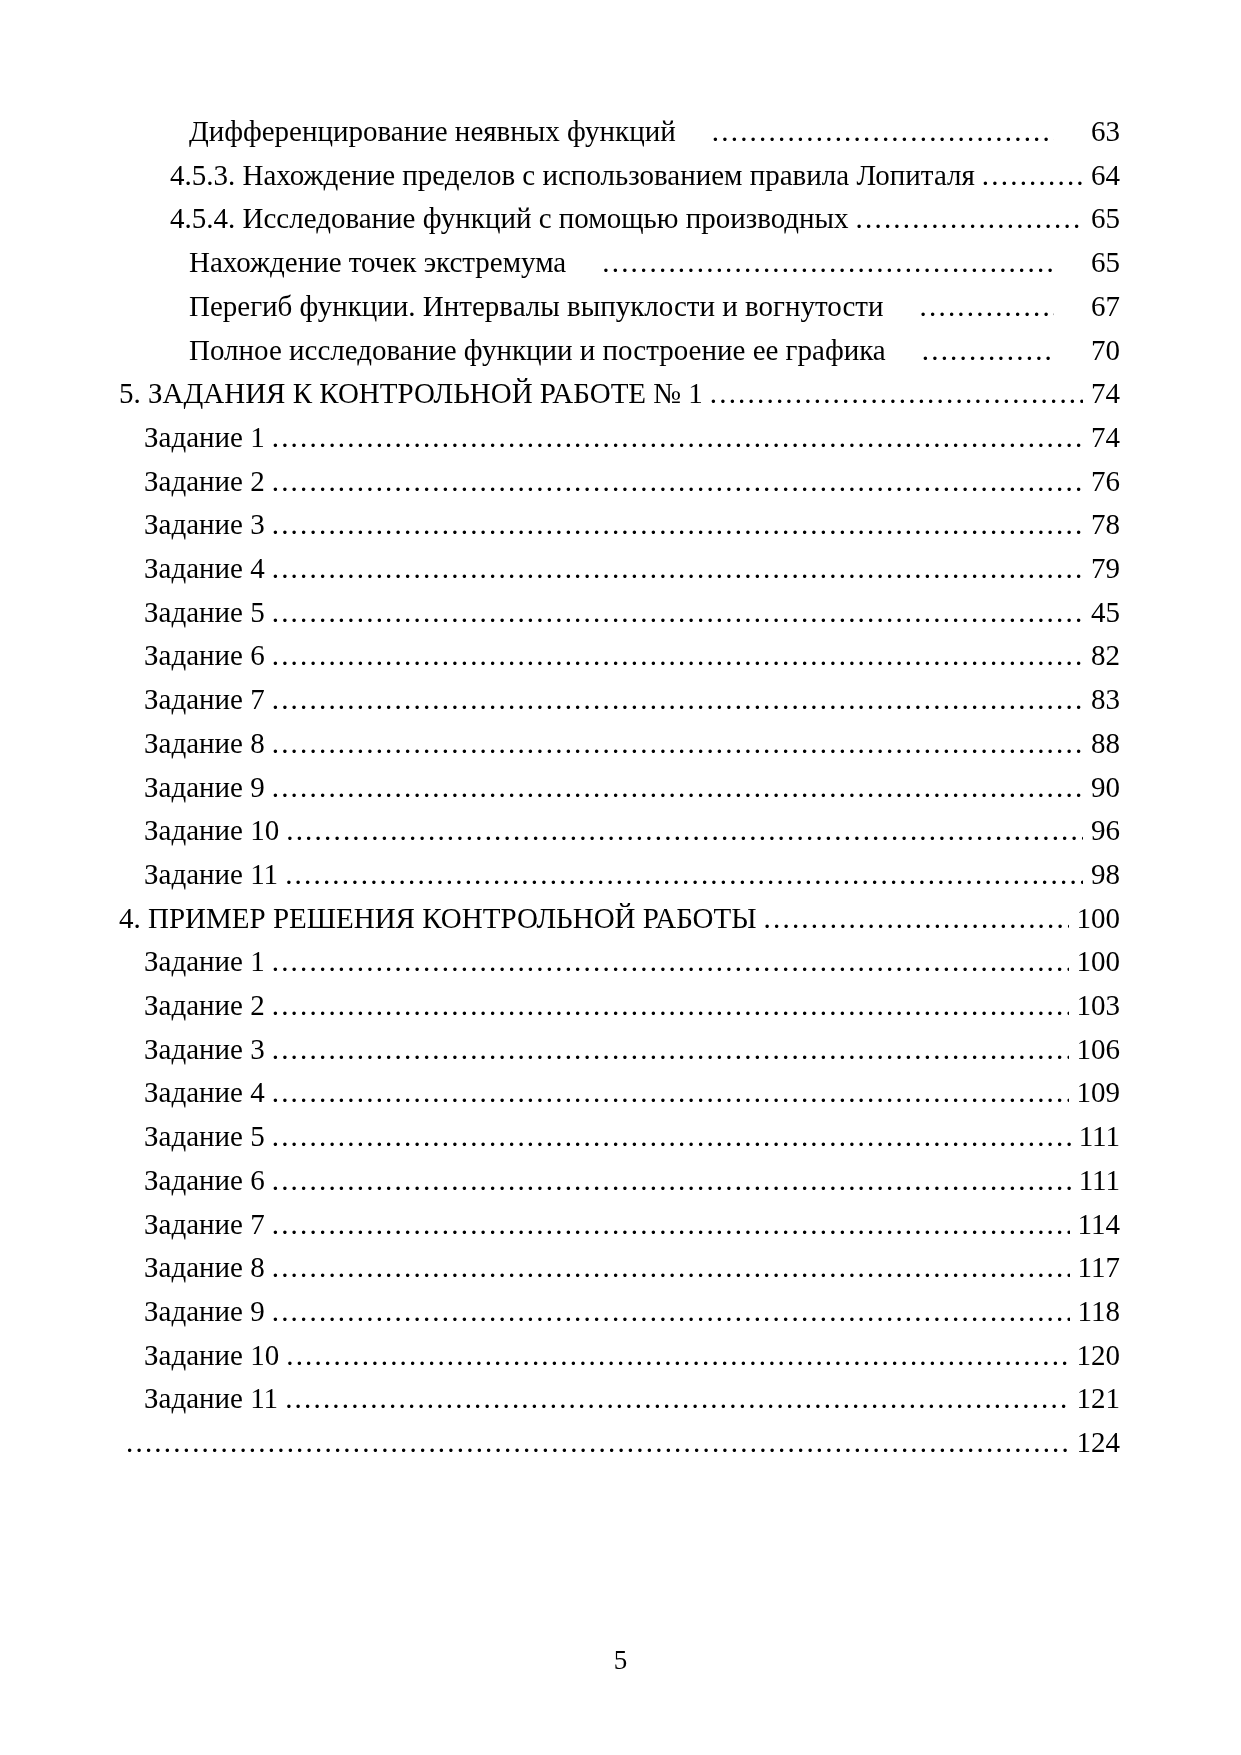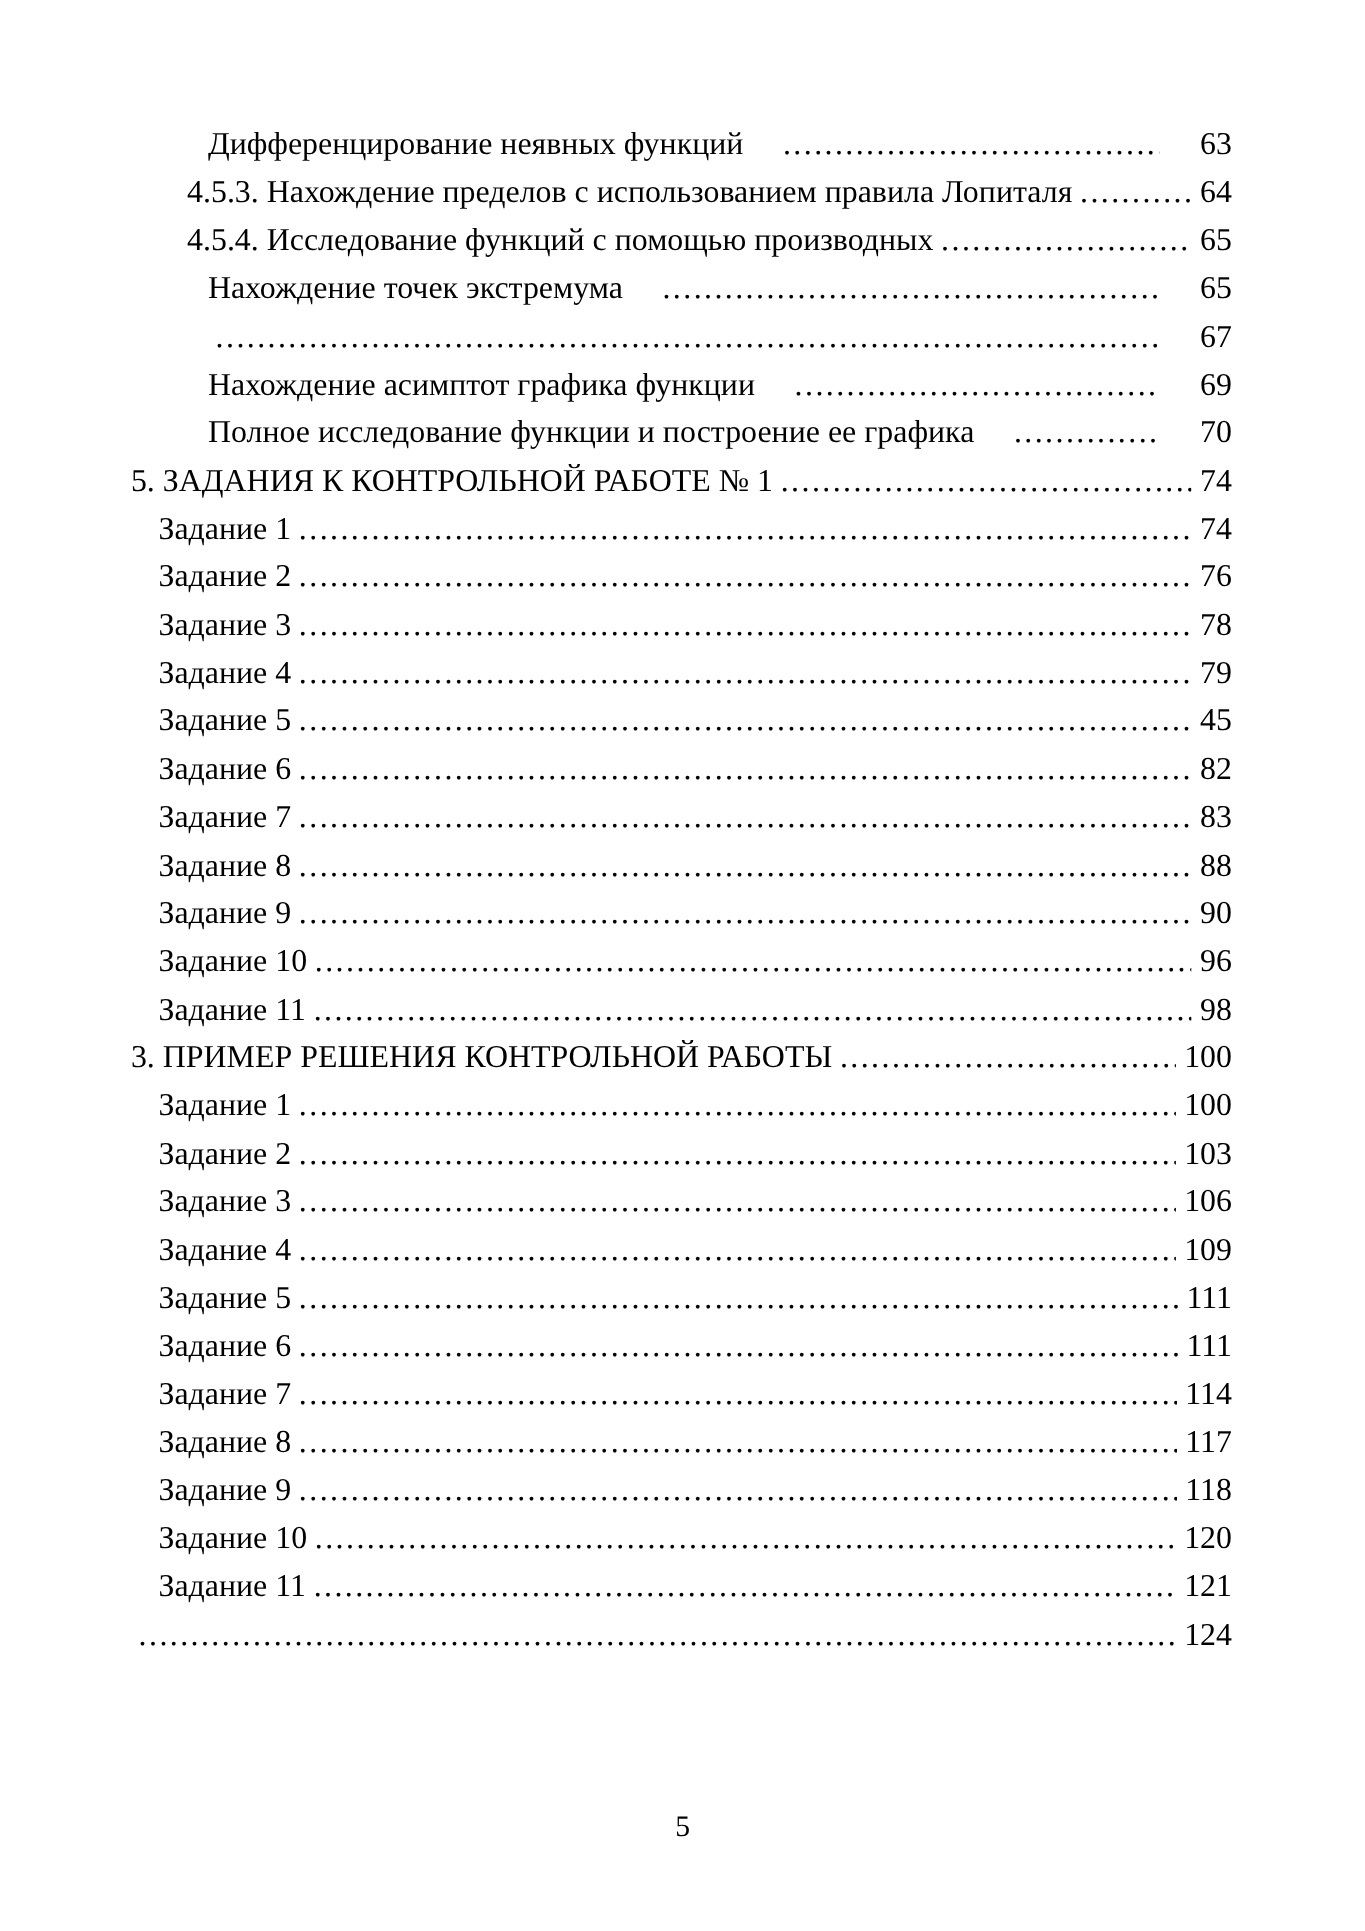--- a/index.html
+++ b/index.html
@@ -64,27 +64,23 @@
     <span class="label">4.5.4. Исследование функций с помощью производных</span>
     <span class="dots"></span>
     <span class="page">65</span>
   </div>
     <div class="toc-row level-3">
     <span class="label">Нахождение точек экстремума</span>
     <span class="dots"></span>
     <span class="page">65</span>
   </div>
     <div class="toc-row level-3">
+    <span class="label">Перегиб функции. Интервалы выпуклости и вогнутости</span>
     <span class="dots"></span>
     <span class="page">67</span>
-  </div>
-    <div class="toc-row level-3">
-    <span class="label">Нахождение асимптот графика функции</span>
-    <span class="dots"></span>
-    <span class="page">69</span>
   </div>
     <div class="toc-row level-3">
     <span class="label">Полное исследование функции и построение ее графика</span>
     <span class="dots"></span>
     <span class="page">70</span>
   </div>
     <div class="toc-row level-0">
     <span class="label">5. ЗАДАНИЯ К КОНТРОЛЬНОЙ РАБОТЕ № 1</span>
     <span class="dots"></span>
     <span class="page">74</span>
@@ -138,21 +134,21 @@
     <span class="label">Задание 10</span>
     <span class="dots"></span>
     <span class="page">96</span>
   </div>
     <div class="toc-row level-1">
     <span class="label">Задание 11</span>
     <span class="dots"></span>
     <span class="page">98</span>
   </div>
     <div class="toc-row level-0">
-    <span class="label">3. ПРИМЕР РЕШЕНИЯ КОНТРОЛЬНОЙ РАБОТЫ</span>
+    <span class="label">4. ПРИМЕР РЕШЕНИЯ КОНТРОЛЬНОЙ РАБОТЫ</span>
     <span class="dots"></span>
     <span class="page">100</span>
   </div>
     <div class="toc-row level-1">
     <span class="label">Задание 1</span>
     <span class="dots"></span>
     <span class="page">100</span>
   </div>
     <div class="toc-row level-1">
     <span class="label">Задание 2</span>

